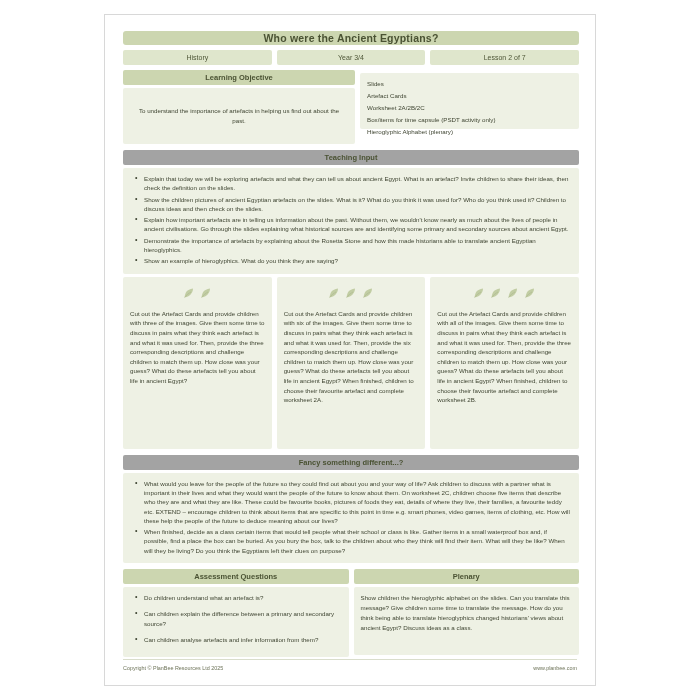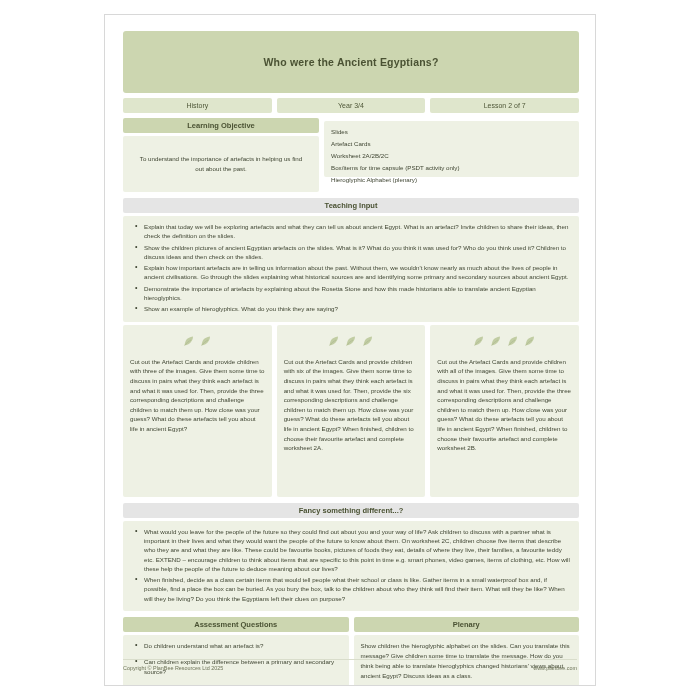--- a/index.html
+++ b/index.html
@@ -28,21 +28,21 @@
     width: 456px;
     box-sizing: border-box;
   }
   
   .title-bar {
     background: #ccd6b0;
     color: #4a5233;
     text-align: center;
     font-weight: bold;
     font-size: 10.5px;
-    padding: 25px 4px;
+    padding: 1px 4px;
     border-radius: 3px;
     letter-spacing: .2px;
   }
   .meta-row {
     display: flex;
     gap: 5px;
     margin-top: 5px;
   }
   .meta-cell {
     flex: 1;
@@ -51,21 +51,21 @@
     text-align: center;
     font-size: 7px;
     padding: 4px 2px;
     border-radius: 2px;
   }
   .two-col {
     display: flex;
     gap: 5px;
     margin-top: 5px;
   }
-  .col-lo { width: 196px; }
+  .col-lo { width: 232px; }
   .col-res { flex: 1; }
   .sec-head {
     background: #ccd6b0;
     color: #4a5233;
     text-align: center;
     font-weight: bold;
     font-size: 7.5px;
     padding: 3px 2px;
     border-radius: 2px;
   }
@@ -85,21 +85,21 @@
     align-items: center;
     justify-content: center;
     text-align: center;
     padding: 4px 14px;
   }
   .res-body {
     height: 56px;
   }
   .res-body div { margin-bottom: 2.5px; }
   .full-head {
-    background: #e5e5e5;
+    background: #a3a3a3;
     color: #4a5233;
     text-align: center;
     font-weight: bold;
     font-size: 7.5px;
     padding: 3px 2px;
     border-radius: 2px;
     margin-top: 6px;
   }
   ul.bullets {
     margin: 0;

